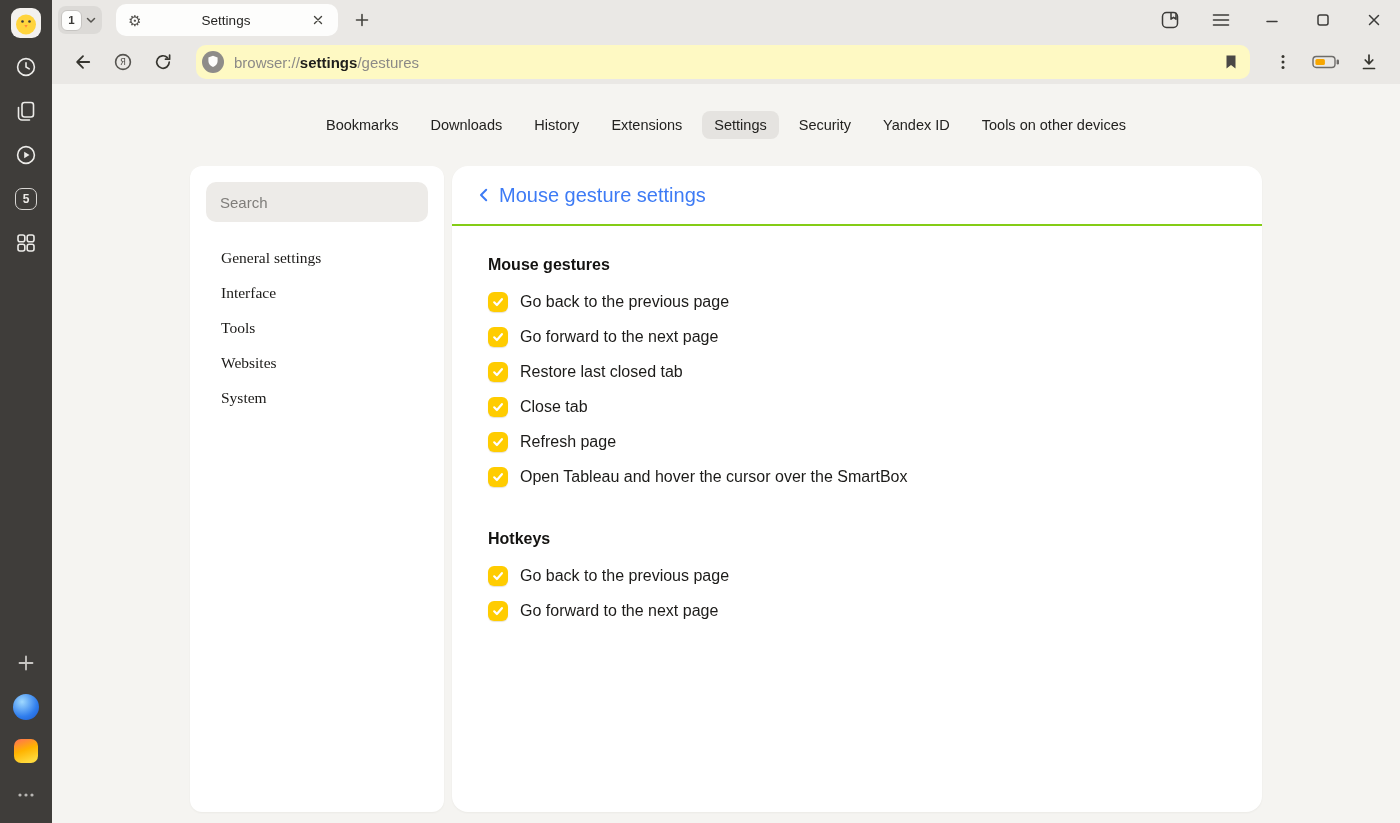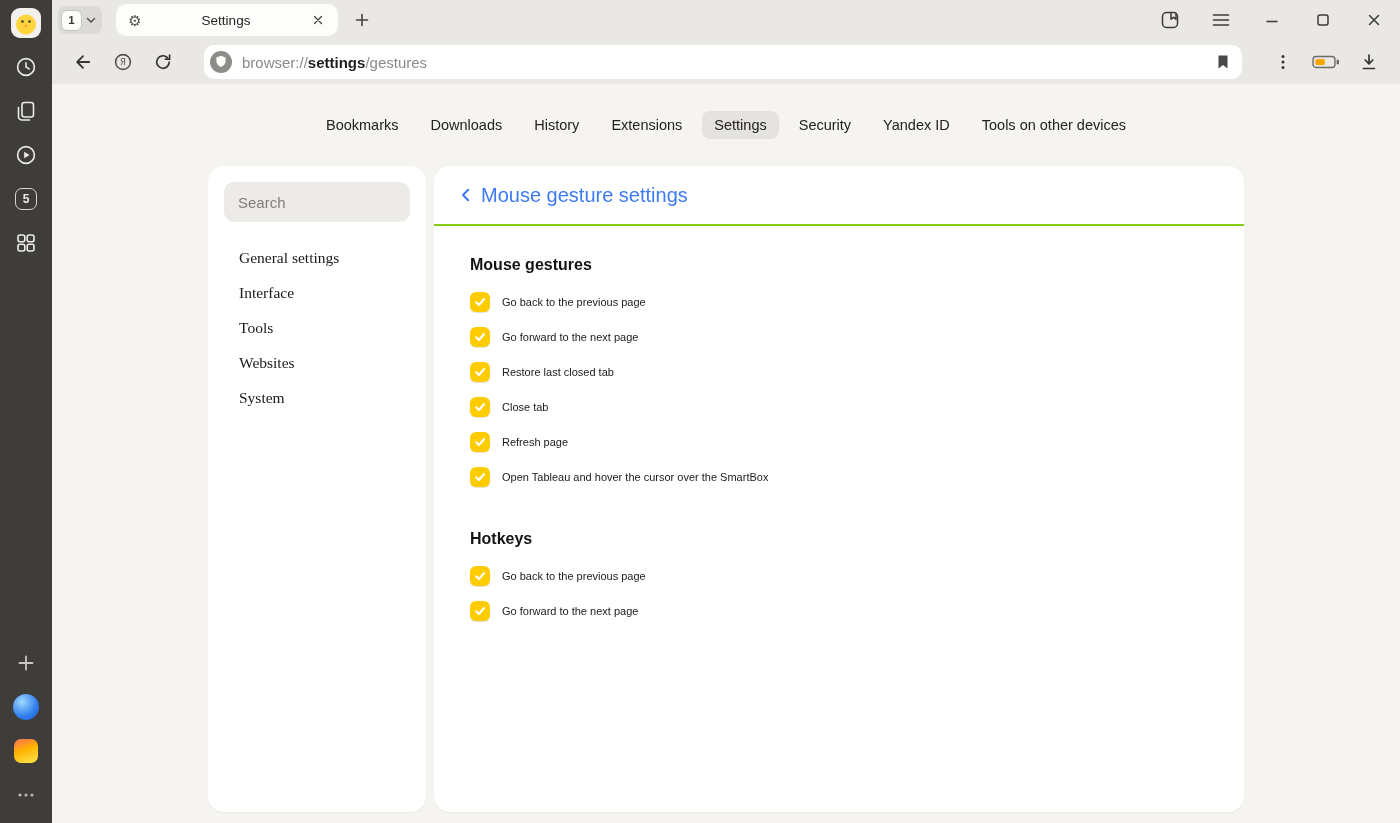--- a/index.html
+++ b/index.html
@@ -36,52 +36,52 @@
   .tab .favicon{font-size:15px;color:#55534f;line-height:1;width:18px;text-align:center;}
   .tab .title{flex:1;text-align:center;font-size:13.5px;color:#262523;}
   .tab .close{width:20px;height:20px;display:flex;align-items:center;justify-content:center;border-radius:5px;cursor:pointer;}
   .newtab{width:28px;height:28px;margin-left:10px;display:flex;align-items:center;justify-content:center;border-radius:7px;cursor:pointer;}
   .strip-right{margin-left:auto;display:flex;align-items:center;gap:27px;}
   .strip-right .icon-btn{width:24px;height:24px;display:flex;align-items:center;justify-content:center;cursor:pointer;}
 
   
   .toolbar{height:44px;display:flex;align-items:center;padding:0 16px;gap:10px;}
   .tool-btn{width:30px;height:30px;display:flex;align-items:center;justify-content:center;border-radius:7px;cursor:pointer;flex-shrink:0;}
-  .urlbar{flex:1;height:34px;background:#ffffff;border-radius:10px;display:flex;align-items:center;padding:0 10px 0 5px;gap:9px;margin:0 16px;min-width:0;cursor:text;}
+  .urlbar{flex:1;height:34px;background:#fef9c3;border-radius:10px;display:flex;align-items:center;padding:0 10px 0 5px;gap:9px;margin:0 8px;min-width:0;cursor:text;}
   .urlbar .url{font-size:15px;white-space:nowrap;overflow:hidden;}
   .url .scheme,.url .path{color:var(--muted);}
   .url .host{color:#1f1e1c;font-weight:bold;}
   .urlbar .grow{flex:1;}
 
   
   .main{flex:1;background:var(--mainbg);display:flex;flex-direction:column;overflow:hidden;}
   .settings-nav{margin-top:26px;height:30px;display:flex;justify-content:center;align-items:center;gap:8px;}
   .settings-nav .nav-item{font-size:14.5px;color:#232220;padding:6px 12px;border-radius:8px;cursor:pointer;white-space:nowrap;}
   .settings-nav .nav-item.active{background:#e5e3e0;}
 
   .cards{margin-top:26px;display:flex;justify-content:center;gap:8px;height:646px;}
   .card{background:#ffffff;border-radius:16px;box-shadow:0 1px 2px rgba(60,55,45,.05);}
-  .card.left{width:218px;padding:16px;}
+  .card.left{width:254px;padding:16px;border-radius:12px;}
   .card.right{width:810px;display:flex;flex-direction:column;}
 
   .search-input{width:100%;height:40px;background:#edebe8;border:none;border-radius:10px;padding:0 14px;font-size:15px;font-family:inherit;color:#2a2927;outline:none;}
   .search-input::placeholder{color:#7f7d7a;}
   .menu{margin-top:18px;}
   .menu .menu-item{height:35px;display:flex;align-items:center;padding-left:15px;font-size:15.5px;color:#1b1a18;border-radius:9px;cursor:pointer;font-family:Liberation Serif, serif;}
 
   .panel-header{height:60px;display:flex;align-items:center;padding:0 24px;border-bottom:2px solid #84cc16;gap:7px;cursor:pointer;}
   .panel-header .chev{display:flex;align-items:center;}
   .panel-header .ptitle{font-size:20px;color:var(--blue);font-weight:500;}
 
   .panel-body{padding:30px 36px;}
   .section-heading{font-size:16px;font-weight:bold;color:#141311;margin-bottom:10px;}
   .section + .section{margin-top:36px;}
   .row{height:35px;display:flex;align-items:center;gap:12px;cursor:pointer;}
   .cb{width:20px;height:20px;border-radius:6px;background:var(--accent);display:flex;align-items:center;justify-content:center;box-shadow:0 1px 1px rgba(120,90,0,.18);flex-shrink:0;}
-  .rowlabel{font-size:11px;color:#1c1b19;}
+  .rowlabel{font-size:16px;color:#1c1b19;}
 </style>
 </head>
 <body>
 
 <div class="screen">
 
   <aside class="rail">
     <div class="icon-btn">
       <svg width="30" height="30" viewBox="0 0 30 30">
         <rect width="30" height="30" rx="9" fill="#f3f1ee"></rect>

